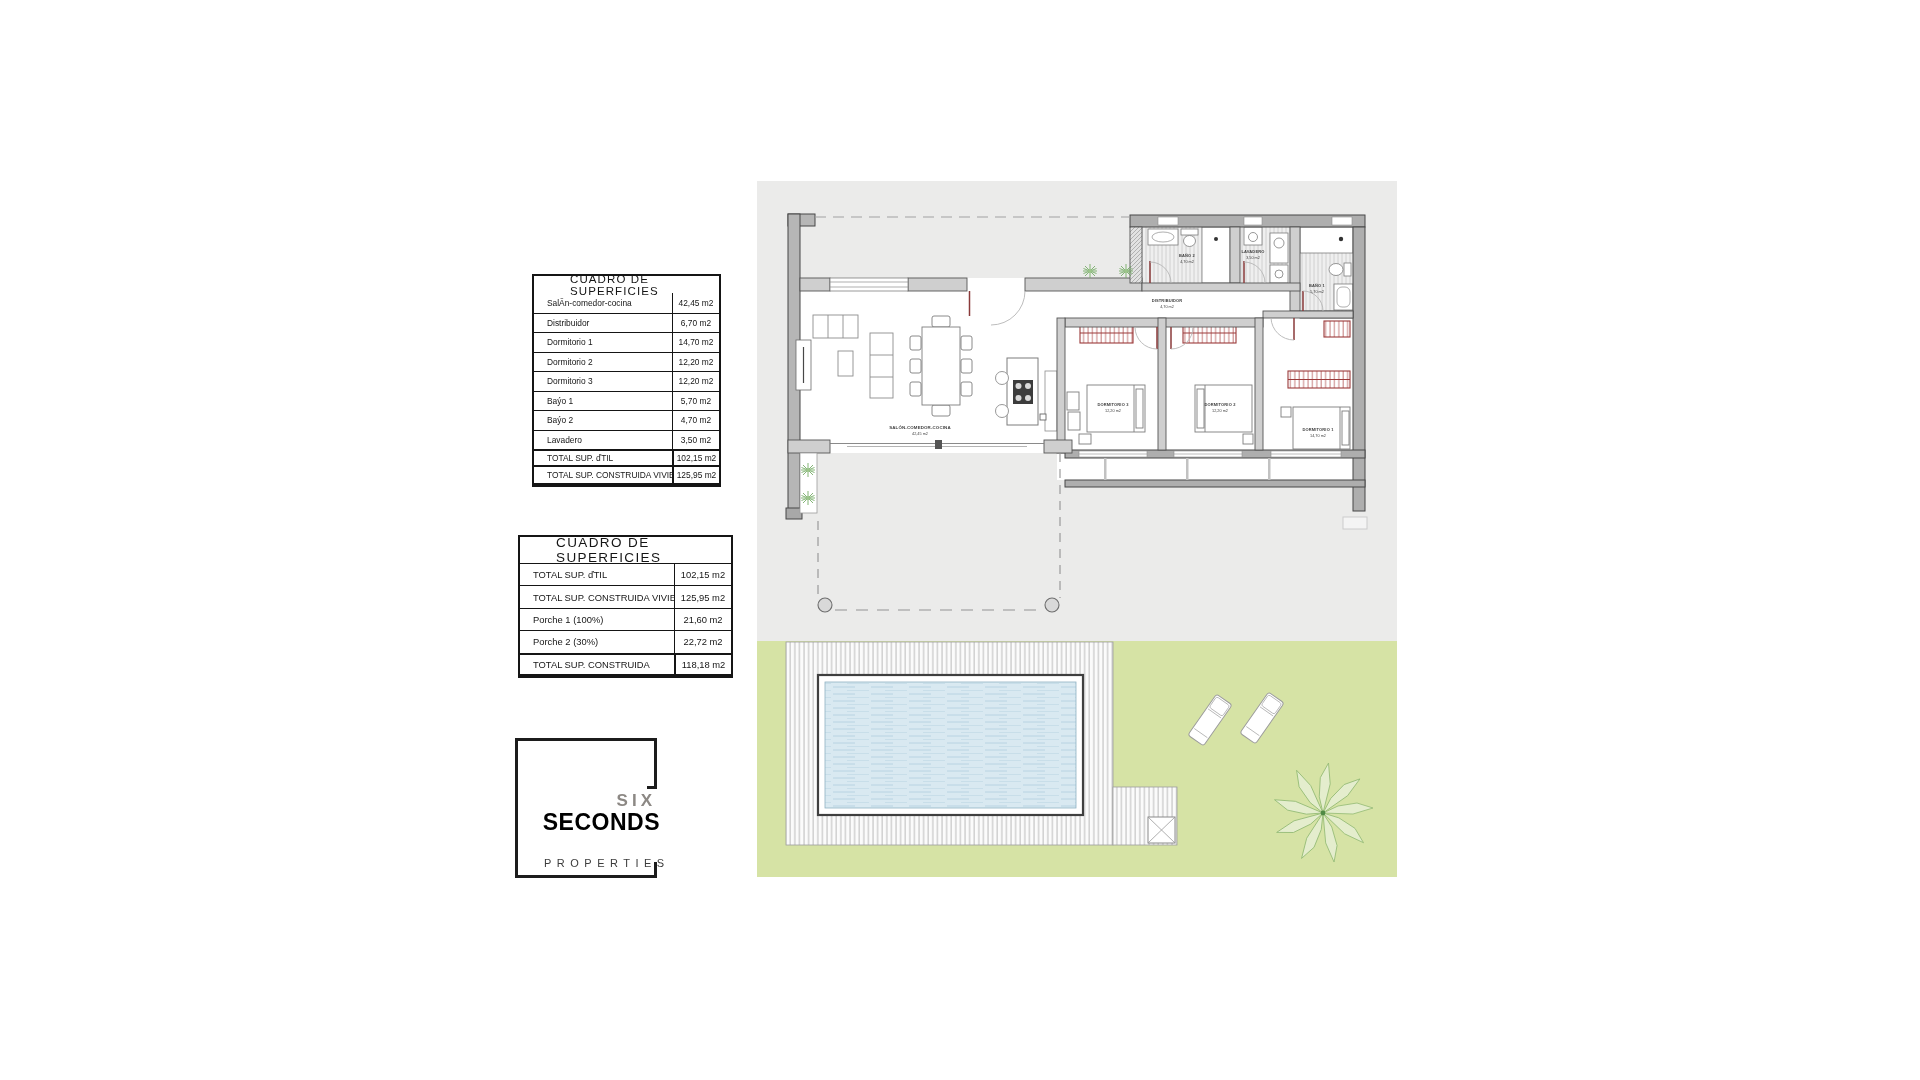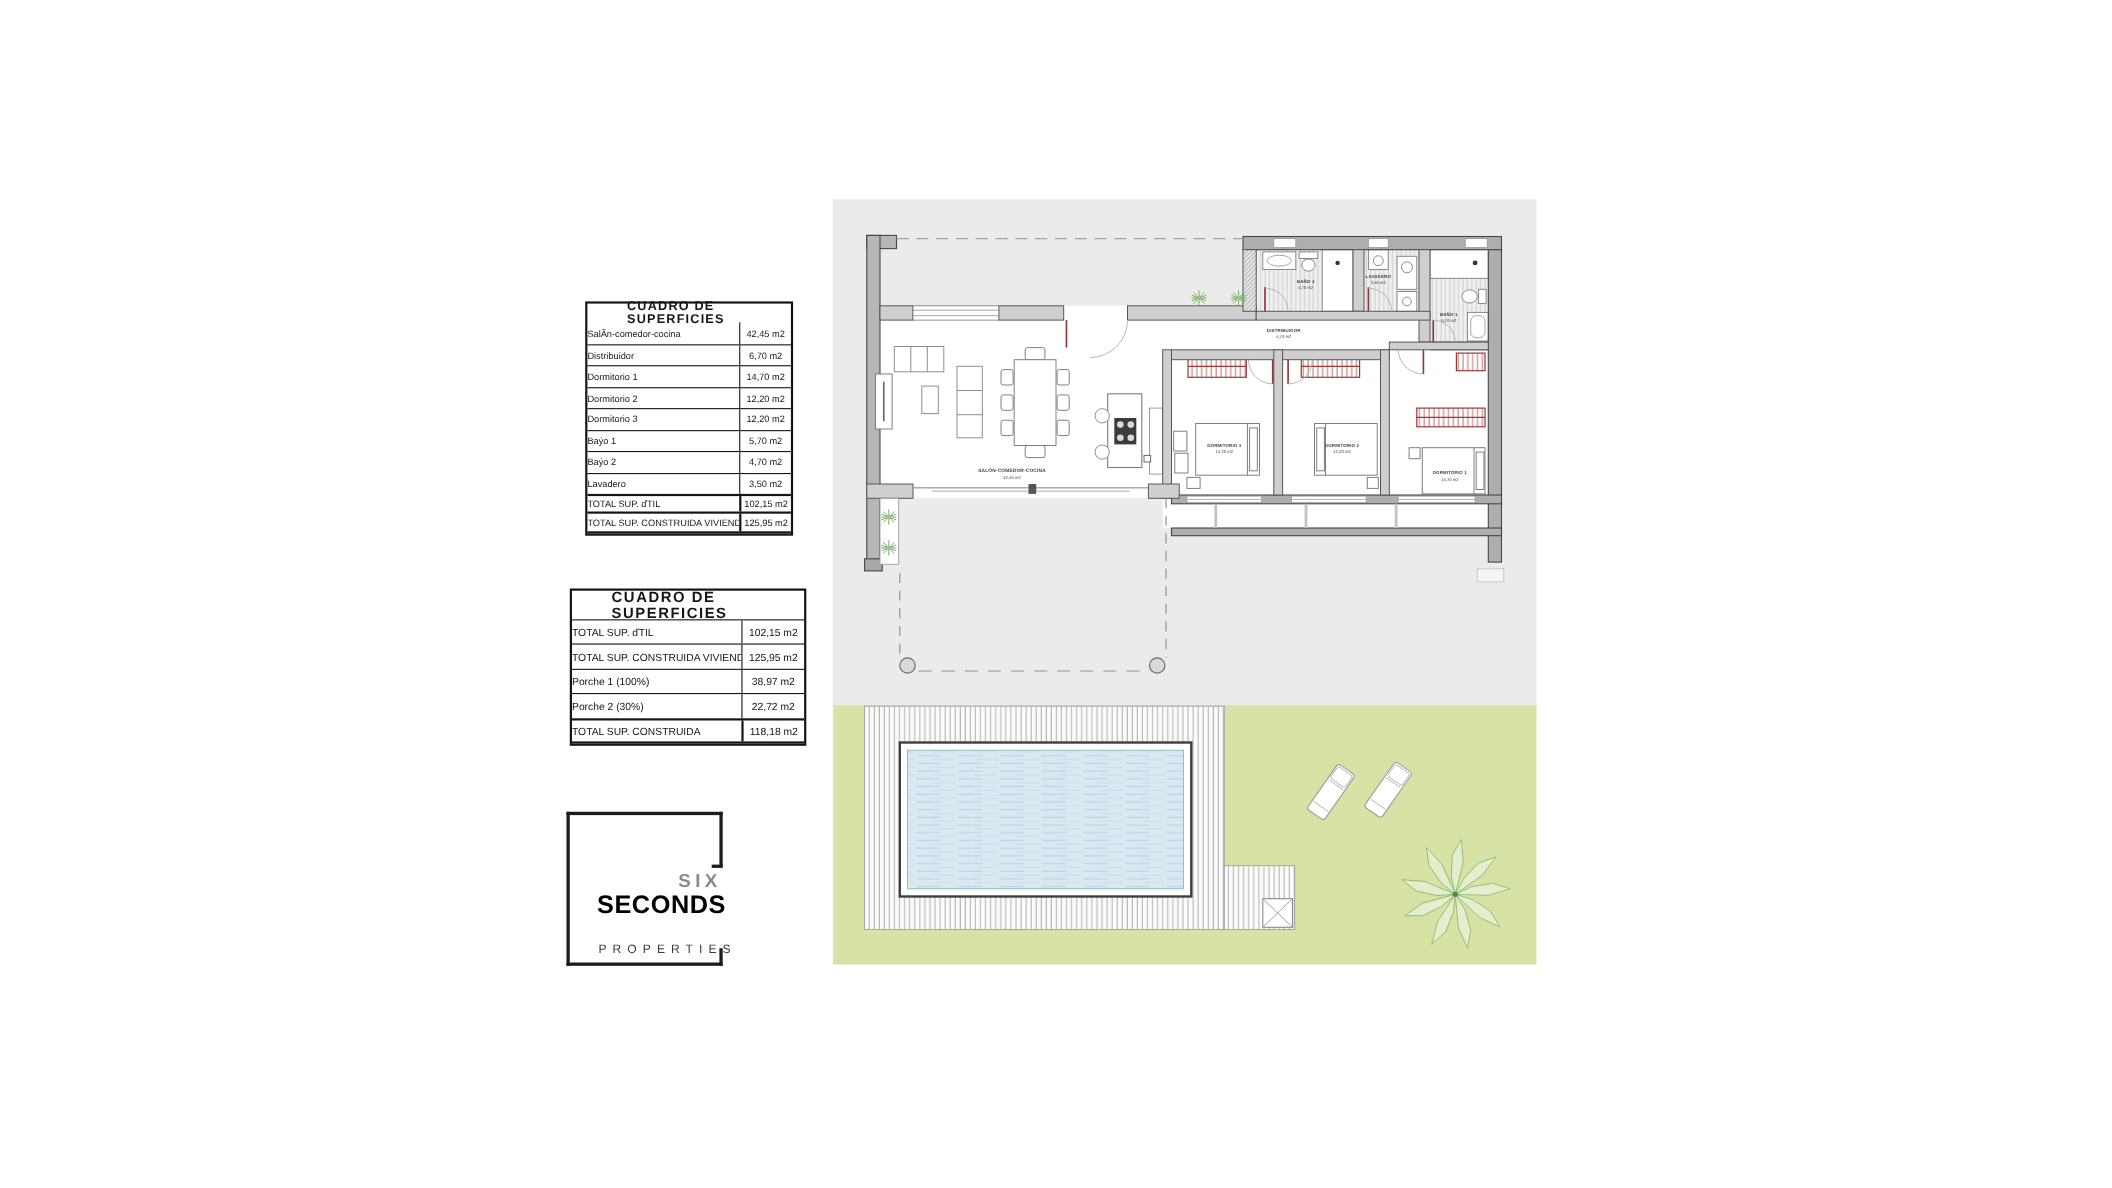--- a/index.html
+++ b/index.html
@@ -1,23 +1,23 @@
 <!DOCTYPE html>
 <html><head>
 <meta charset="utf-8">
 <style>
   html,body{margin:0;padding:0;background:#ffffff;}
   body{width:1920px;height:1080px;position:relative;overflow:hidden;
        font-family:"Liberation Sans",sans-serif;}
 
   
   .surf-table{position:absolute;border:2px solid #151515;background:#fff;color:#151515;box-sizing:border-box;}
-  .surf-table .hdr{display:flex;align-items:center;justify-content:center;font-weight:700;margin-left:36px;}
+  .surf-table .hdr{display:flex;align-items:center;justify-content:center;font-weight:400;margin-left:36px;}
   .srow{display:flex;border-top:1px solid #151515;box-sizing:border-box;}
-  .srow .lbl{flex:1;display:flex;align-items:center;padding-left:0;white-space:nowrap;overflow:hidden;}
+  .srow .lbl{flex:1;display:flex;align-items:center;padding-left:13px;white-space:nowrap;overflow:hidden;}
   .srow .val{display:flex;align-items:center;justify-content:center;border-left:1px solid #151515;box-sizing:border-box;}
   .srow.total{border-top:2px solid #151515;border-bottom:2px solid #151515;}
   .srow.total .val{border-left:2px solid #151515;}
 
   #table1{left:532px;top:274px;width:189px;}
   #table1 .hdr{height:17px;font-size:11.5px;letter-spacing:1.1px;}
   #table1 .srow{height:19.5px;font-size:8.4px;}
   #table1 .srow.total{height:18px;}
   #table1 .val{width:47px;}
 
@@ -102,21 +102,21 @@
   <div class="srow">
     <div class="lbl">TOTAL SUP. ďTIL</div>
     <div class="val">102,15 m2</div>
   </div>
   <div class="srow">
     <div class="lbl">TOTAL SUP. CONSTRUIDA VIVIENDA</div>
     <div class="val">125,95 m2</div>
   </div>
   <div class="srow">
     <div class="lbl">Porche 1 (100%)</div>
-    <div class="val">38,97 m2</div>
+    <div class="val">21,60 m2</div>
   </div>
   <div class="srow">
     <div class="lbl">Porche 2 (30%)</div>
     <div class="val">22,72 m2</div>
   </div>
   <div class="srow total">
     <div class="lbl">TOTAL SUP. CONSTRUIDA</div>
     <div class="val">118,18 m2</div>
   </div>
 </div>

